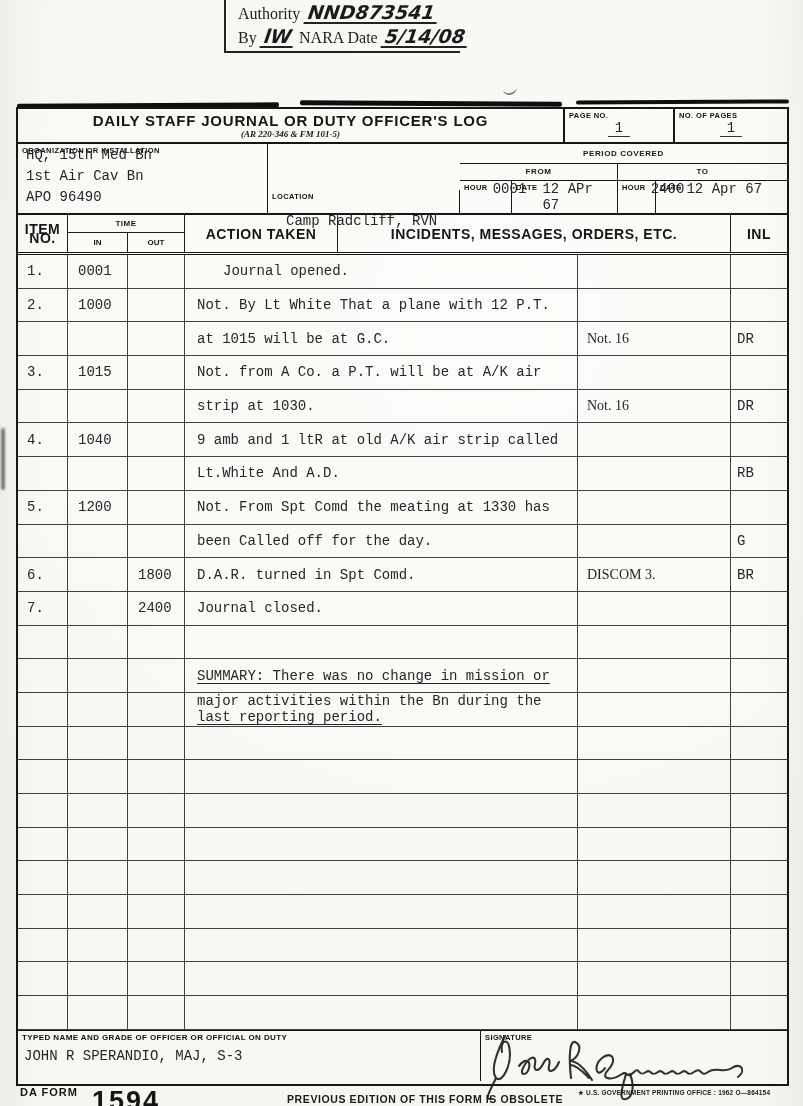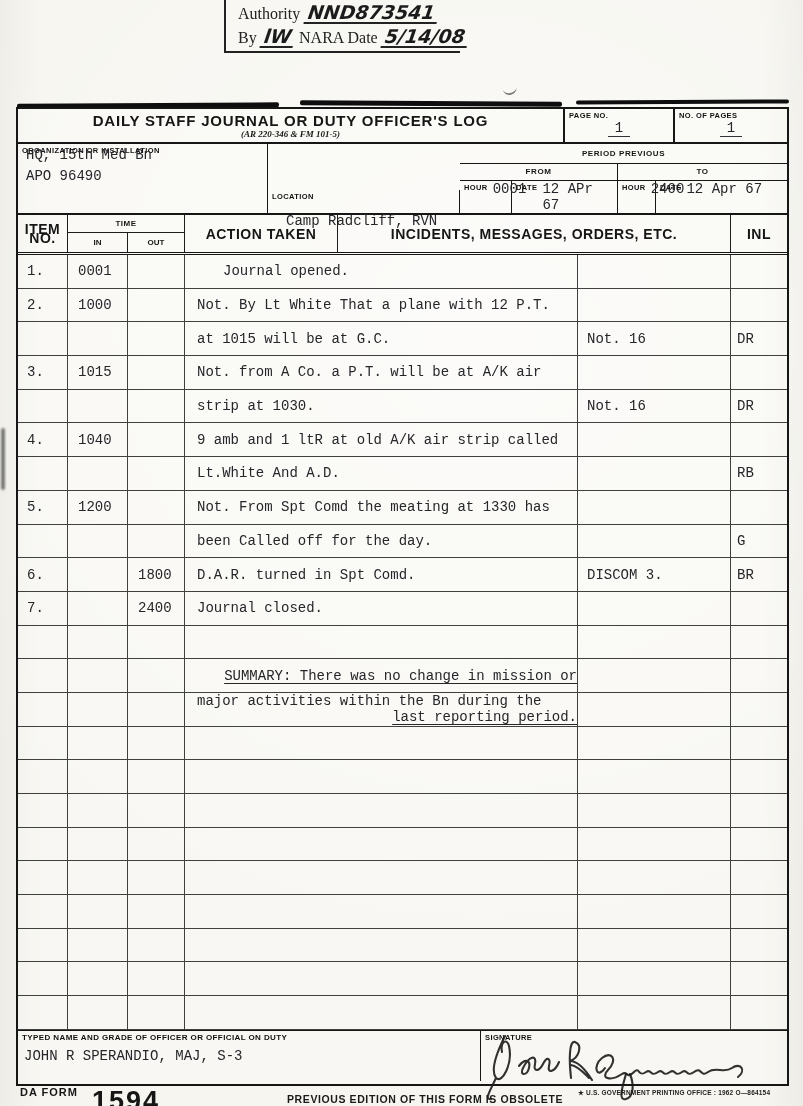--- a/index.html
+++ b/index.html
@@ -70,23 +70,23 @@
   .th-act{width:153px;}
   .th-inl{flex:1;border-right:none;}
   
   #tbody{height:775px;overflow:hidden;}
   .trow{display:flex;height:33.7px;border-bottom:1.2px solid rgba(18,18,18,.8);box-sizing:border-box;}
   .tc{box-sizing:border-box;border-right:1.2px solid rgba(18,18,18,.8);display:flex;flex-direction:column;justify-content:center;overflow:visible;}
   .c-item{width:50px;padding-left:9px;}
   .c-in{width:60px;padding-left:10px;}
   .c-out{width:57px;padding-left:10px;}
   .c-inc{width:393px;padding-left:12px;}
-  .c-act{width:153px;padding-left:9px;}
+  .c-act{width:153px;padding-left:9px;font-family:Liberation Serif, serif;}
   .c-inl{flex:1;border-right:none;padding-left:6px;}
-  .twline.u{text-decoration:underline;text-underline-offset:3px;text-align:right;}
+  .twline.u{text-decoration:underline;text-underline-offset:3px;}
   .twline.ind{padding-left:26px;}
   
   .sig-row{display:flex;height:51px;border-top:1px solid #161616;box-sizing:border-box;}
   .typed-cell{width:463px;border-right:1.5px solid #161616;box-sizing:border-box;}
   .typed-cell .lbl{font-size:8px;}
   .typed-name{padding:6px 0 0 6px;}
   .sign-cell{flex:1;}
   
   .signature{position:absolute;left:475px;top:1028px;width:300px;height:76px;z-index:6;pointer-events:none;}
   .signature path{fill:none;stroke:#1b1b1b;stroke-width:2.1;stroke-linecap:round;opacity:.9;}
@@ -137,28 +137,29 @@
       <div class="pagebox last">
         <div class="lbl">NO. OF PAGES</div>
         <div class="tw pb-val">1</div>
       </div>
     </div>
 
     <div class="info-row">
       <div class="org-cell bd-r">
         <div class="lbl">ORGANIZATION OR INSTALLATION</div>
         <div class="tw org-line first">HQ, 15th Med Bn</div>
+        <div class="tw org-line">1st Air Cav Bn</div>
         <div class="tw org-line">APO 96490</div>
       </div>
       <div class="loc-cell bd-r">
         <div class="lbl">LOCATION</div>
         <div class="tw loc-val">Camp Radcliff, RVN</div>
       </div>
       <div class="period-cell">
-        <div class="period-label lbl-c">PERIOD PREVIOUS</div>
+        <div class="period-label lbl-c">PERIOD COVERED</div>
         <div class="fromto">
           <div class="ft-from lbl-c">FROM</div>
           <div class="ft-to lbl-c">TO</div>
         </div>
         <div class="hourdate">
           <div class="hd hd1">
             <div class="lbl">HOUR</div>
             <div class="tw">0001</div>
           </div>
           <div class="hd hd2">

